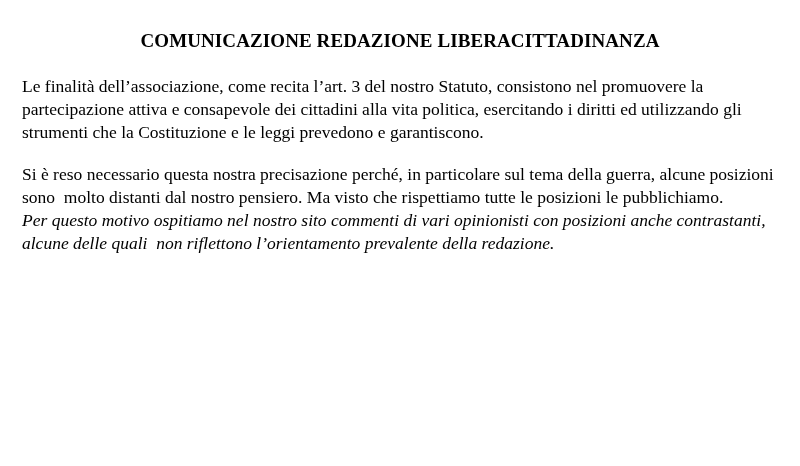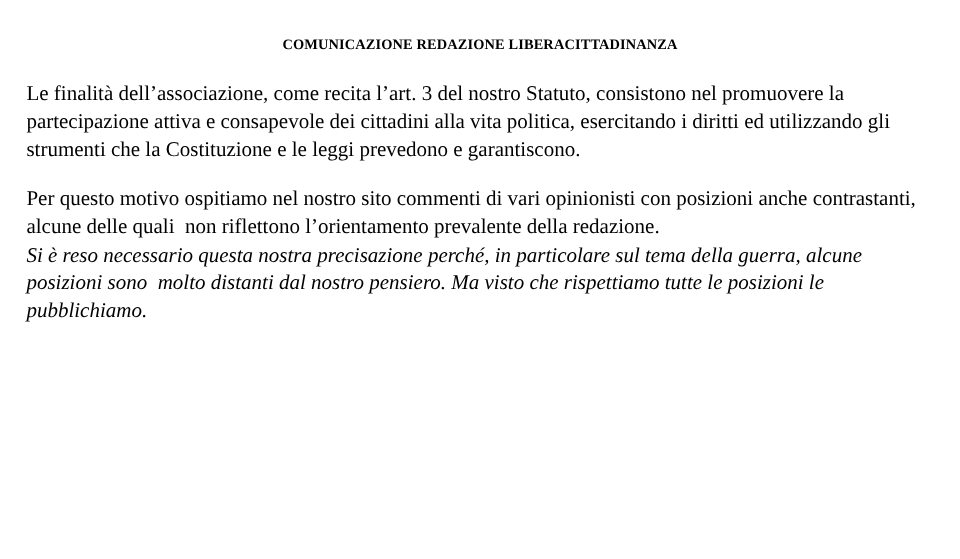--- a/index.html
+++ b/index.html
@@ -17,21 +17,21 @@
   .page {
     box-sizing: border-box;
     width: 800px;
     height: 466px;
     padding: 30px 22px 10px 22px;
     background: #ffffff;
   }
   .doc-title {
     text-align: center;
     font-weight: bold;
-    font-size: 12px;
+    font-size: 19px;
     letter-spacing: 0.1px;
     margin: 0 0 22px 0;
     line-height: 1.2;
   }
   .para {
     font-size: 17.5px;
     line-height: 1.33;
     margin: 0;
     text-align: left;
     white-space: pre-wrap;
@@ -50,20 +50,20 @@
 <div class="page">
 
   <h1 class="doc-title">COMUNICAZIONE REDAZIONE LIBERACITTADINANZA</h1>
 
 
   <p class="para">Le finalità dell’associazione, come recita l’art. 3 del nostro Statuto, consistono nel promuovere la partecipazione attiva e consapevole dei cittadini alla vita politica, esercitando i diritti ed utilizzando gli strumenti che la Costituzione e le leggi prevedono e garantiscono.</p>
 
 
   <div class="spacer"></div>
 
+  <p class="para">Si è reso necessario questa nostra precisazione perché, in particolare sul tema della guerra, alcune posizioni sono  molto distanti dal nostro pensiero. Ma visto che rispettiamo tutte le posizioni le pubblichiamo.</p>
+
   <p class="para">Per questo motivo ospitiamo nel nostro sito commenti di vari opinionisti con posizioni anche contrastanti, alcune delle quali  non riflettono l’orientamento prevalente della redazione.</p>
-
-  <p class="para">Si è reso necessario questa nostra precisazione perché, in particolare sul tema della guerra, alcune posizioni sono  molto distanti dal nostro pensiero. Ma visto che rispettiamo tutte le posizioni le pubblichiamo.</p>
 
   <div class="spacer"></div>
 
 
 </div>
 
 </body></html>

